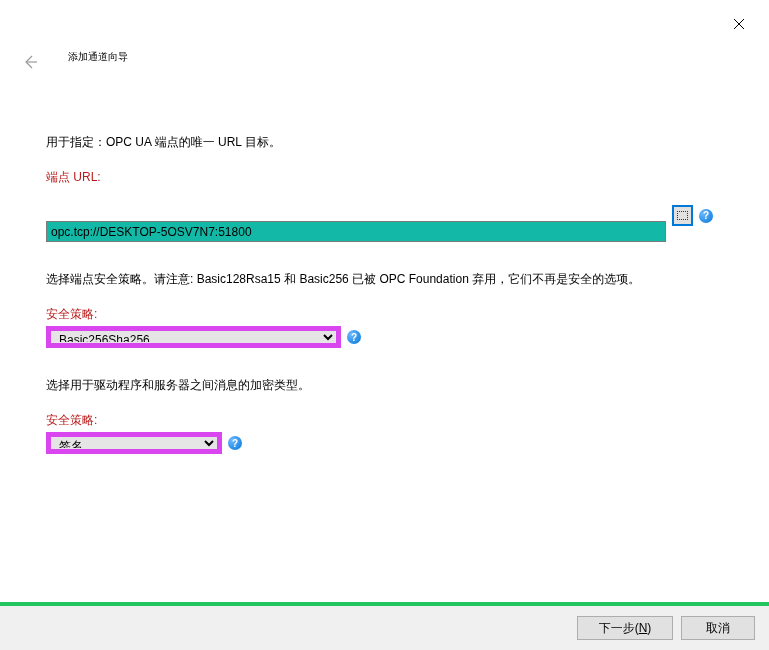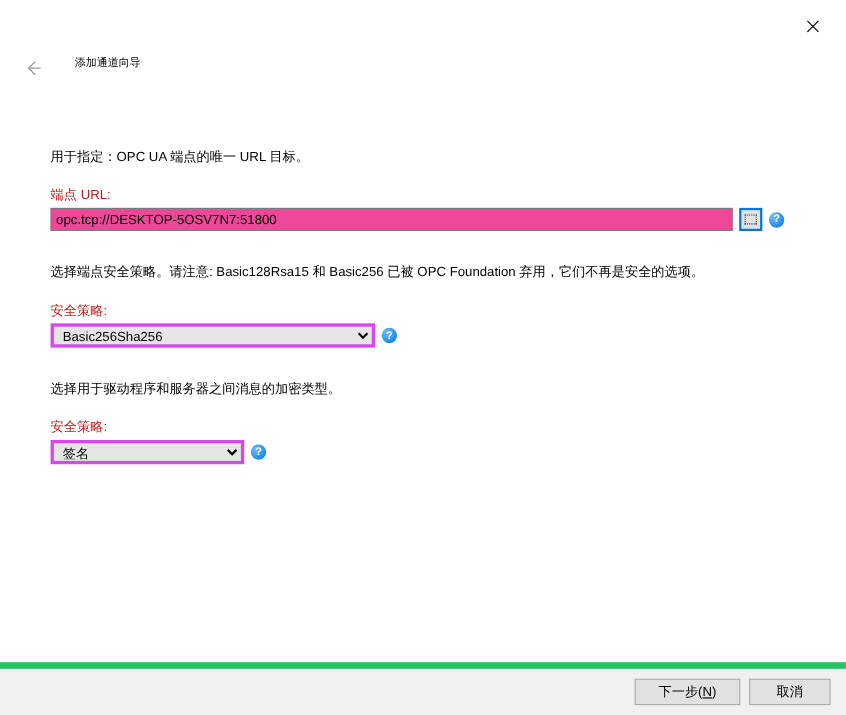--- a/index.html
+++ b/index.html
@@ -78,21 +78,22 @@
       gap: 6px;
       margin-bottom: 28px;
     }
     .text-input {
       width: 620px;
       height: 21px;
       border: 1px solid #7a7a7a;
       padding: 1px 4px;
       font-size: 12px;
       font-family: inherit;
-      background: #ec4899;
+      background: #14b8a6;
+      margin-top: 32px;
     }
     .browse-btn {
       width: 21px;
       height: 21px;
       border: 2px solid #0078d7;
       background: #e1e1e1;
       cursor: pointer;
       display: flex;
       align-items: center;
       justify-content: center;
@@ -118,39 +119,39 @@
       flex-shrink: 0;
     }
     .select-row {
       display: flex;
       align-items: center;
       gap: 6px;
       margin-bottom: 28px;
     }
     .select-input {
       height: 22px;
-      border: 3px solid #d946ef;
+      border: 5px solid #d946ef;
       padding: 1px 4px;
       font-size: 12px;
       font-family: inherit;
       background: #e5e5e5;
     }
     .select-wide {
       width: 295px;
     }
     .select-narrow {
       width: 176px;
     }
     .button-bar {
       position: absolute;
       bottom: 0;
       left: 0;
       right: 0;
       height: 48px;
-      border-top: 6px solid #22c55e;
+      border-top: 4px solid #22c55e;
       background: #f0f0f0;
       display: flex;
       align-items: center;
       justify-content: flex-end;
       gap: 8px;
       padding-right: 14px;
     }
     .btn {
       height: 24px;
       border: 1px solid #adadad;

